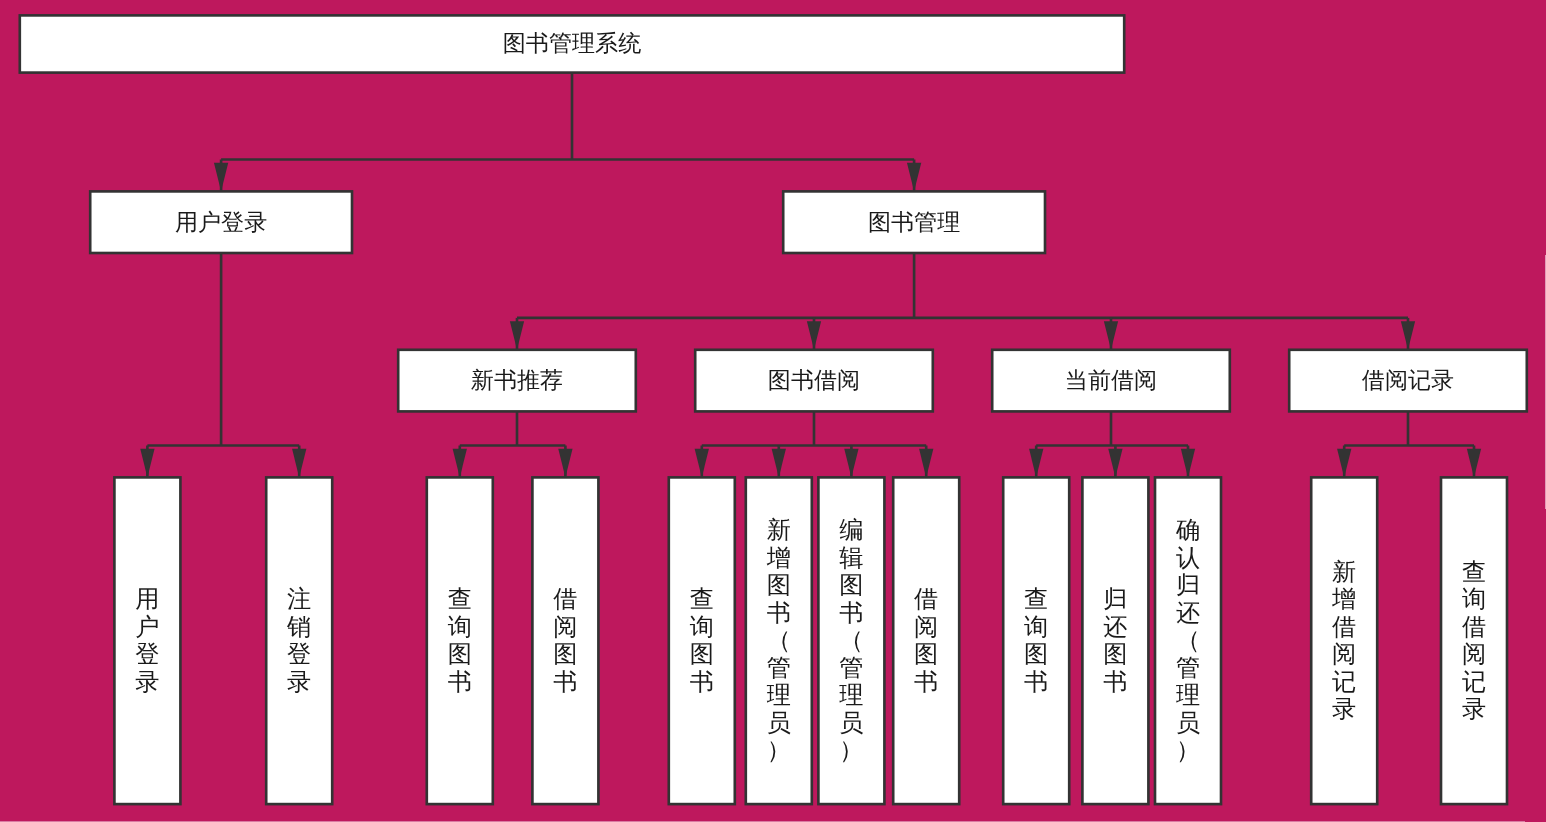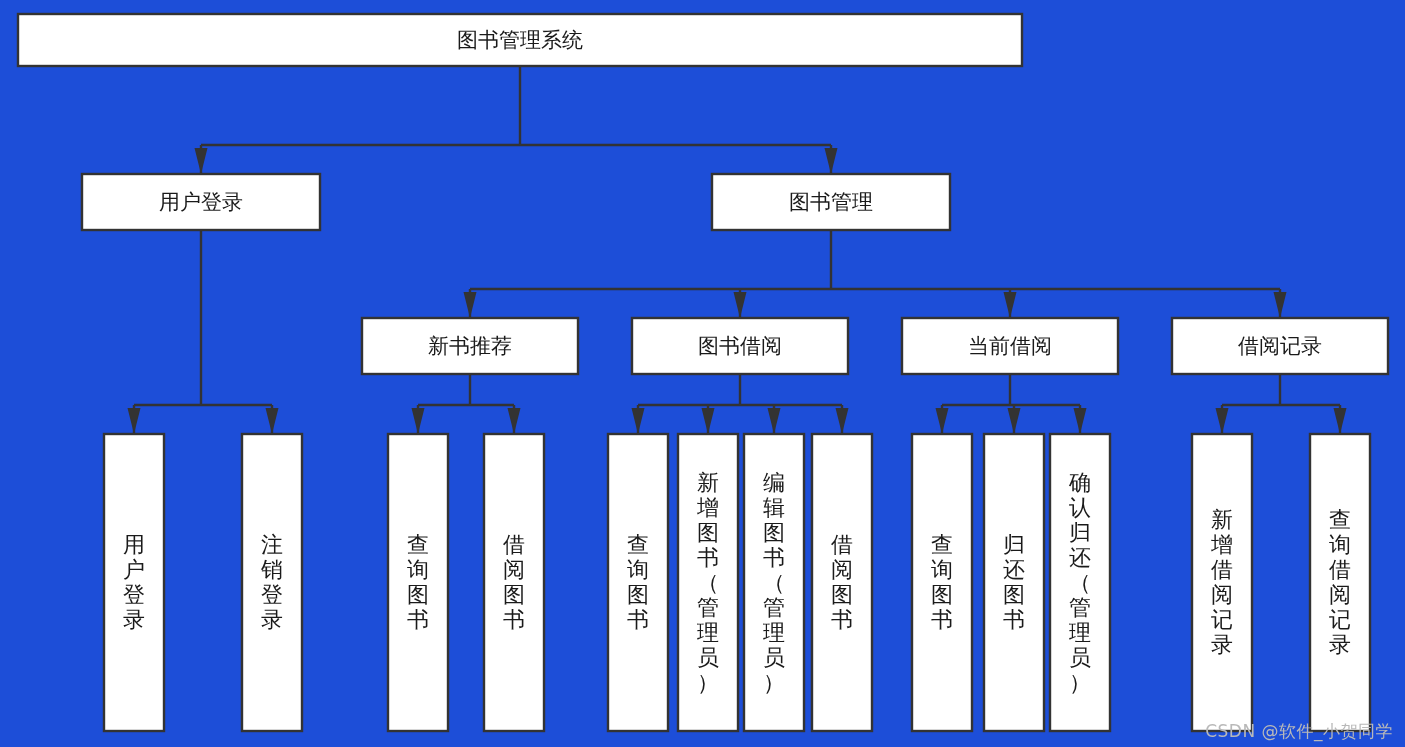--- a/index.html
+++ b/index.html
@@ -11,21 +11,21 @@
   body {
     width: 1405px;
     height: 747px;
     overflow: hidden;
     font-family: "DejaVu Sans", "Liberation Sans", sans-serif;
   }
   #diagram-root {
     position: relative;
     width: 1405px;
     height: 747px;
-    background: #1d4ed8;
+    background: #be185d;
   }
   svg.diagram-canvas {
     position: absolute;
     top: 0;
     left: 0;
     width: 1405px;
     height: 747px;
     display: block;
   }
   .node-box {
@@ -204,14 +204,13 @@
           <rect x="1192" y="434" width="60" height="297" class="node-box"></rect>
           <text x="1222" class="node-label-v"><tspan x="1222" y="527">新</tspan><tspan x="1222" y="552">增</tspan><tspan x="1222" y="577">借</tspan><tspan x="1222" y="602">阅</tspan><tspan x="1222" y="627">记</tspan><tspan x="1222" y="652">录</tspan></text>
         </g>
         <g>
           <rect x="1310" y="434" width="60" height="297" class="node-box"></rect>
           <text x="1340" class="node-label-v"><tspan x="1340" y="527">查</tspan><tspan x="1340" y="552">询</tspan><tspan x="1340" y="577">借</tspan><tspan x="1340" y="602">阅</tspan><tspan x="1340" y="627">记</tspan><tspan x="1340" y="652">录</tspan></text>
         </g>
       </g>
   </svg>
 
-  <div class="watermark">CSDN @软件_小贺同学</div>
 </div>
 
 </body></html>

